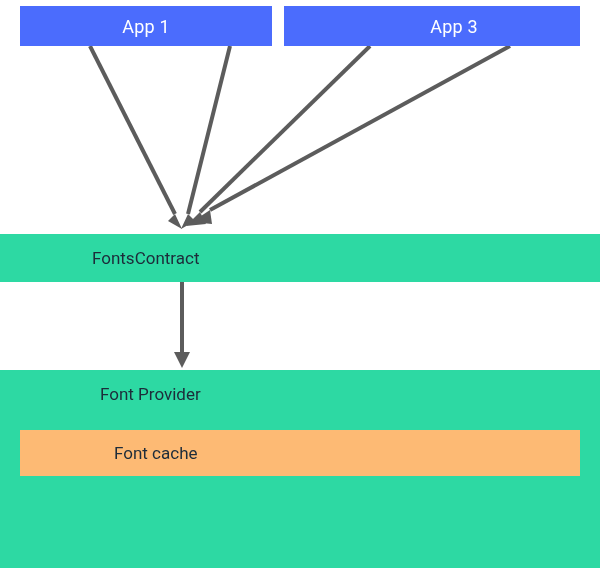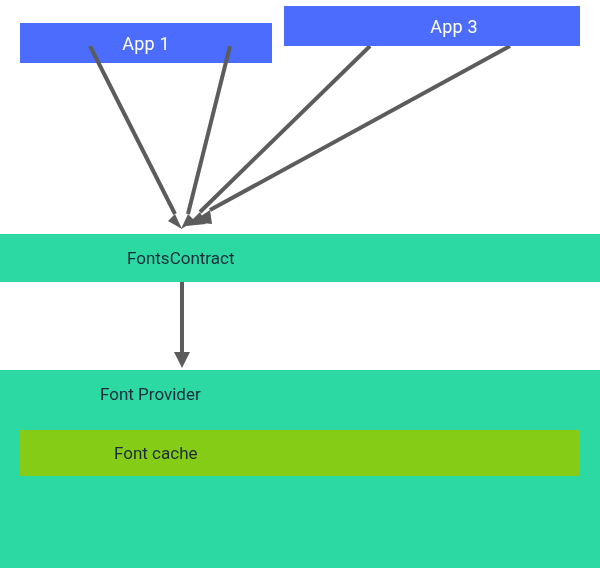--- a/index.html
+++ b/index.html
@@ -32,21 +32,21 @@
     margin: 0 6px;
     height: 40px;
     display: flex;
     align-items: center;
     justify-content: center;
     color: #ffffff;
     font-weight: 400;
     letter-spacing: 0.2px;
     border-radius: 0px;
   }
-  .app-box:first-child { margin-left: 0; margin-top: 17px; }
+  .app-box:first-child { margin-left: 0; }
   .app-box:last-child  { margin-right: 0; }
 
   .wide-bar {
     position: absolute;
     left: 0;
     right: 0;
     display: flex;
     align-items: center;
   }
   .wide-bar .lbl {
@@ -96,31 +96,31 @@
     <polygon class="arrowhead" points="188,168 181,183 195,175" style="fill: rgb(92, 92, 92);"></polygon>
 
     <line class="arrow" x1="370" y1="0" x2="200" y2="166" style="stroke: rgb(92, 92, 92);"></line>
     <polygon class="arrowhead" points="200,166 186,180 206,178" style="fill: rgb(92, 92, 92);"></polygon>
 
     <line class="arrow" x1="510" y1="0" x2="210" y2="164" style="stroke: rgb(92, 92, 92);"></line>
     <polygon class="arrowhead" points="210,164 192,176 212,178" style="fill: rgb(92, 92, 92);"></polygon>
   </svg>
 
   <div class="wide-bar" style="top: 234px; height: 48px; background: rgb(45, 217, 163);">
-    <span class="lbl" style="padding-left:92px;margin-left:35px;">FontsContract</span>
+    <span class="lbl" style="padding-left:92px;">FontsContract</span>
   </div>
 
   <svg id="arrow-mid" viewBox="0 0 600 88">
     <line class="arrow" x1="182" y1="0" x2="182" y2="70" style="stroke: rgb(92, 92, 92);"></line>
     <polygon class="arrowhead" points="182,70 190,70 182,86 174,70" style="fill: rgb(92, 92, 92);"></polygon>
   </svg>
 
   <div class="wide-bar" style="top: 370px; height: 198px; background: rgb(45, 217, 163);"></div>
 
   <div class="wide-bar" style="top:370px;height:48px;background:transparent;">
     <span class="lbl" style="padding-left:100px;">Font Provider</span>
   </div>
 
-  <div class="wide-bar" style="top: 430px; height: 46px; left: 20px; right: 20px; background: #84cc16; align-items: center;">
+  <div class="wide-bar" style="top: 430px; height: 46px; left: 20px; right: 20px; background: #fdba74; align-items: center;">
     <span class="lbl" style="padding-left:94px;">Font cache</span>
   </div>
 
 </div>
 
 </body></html>

